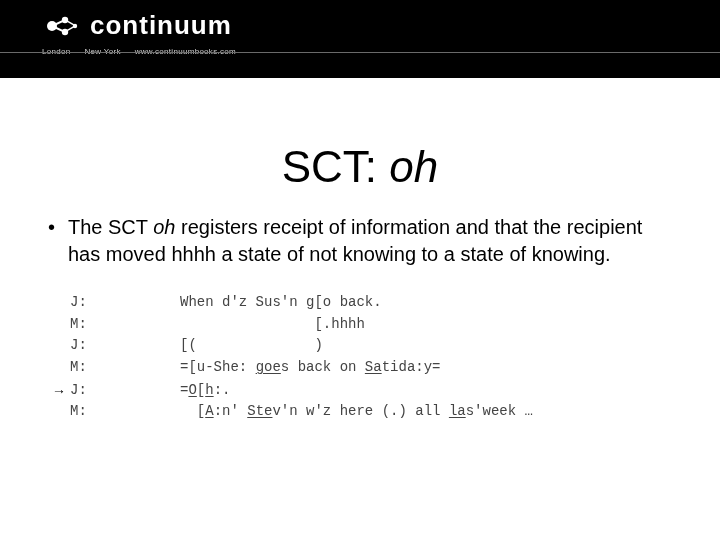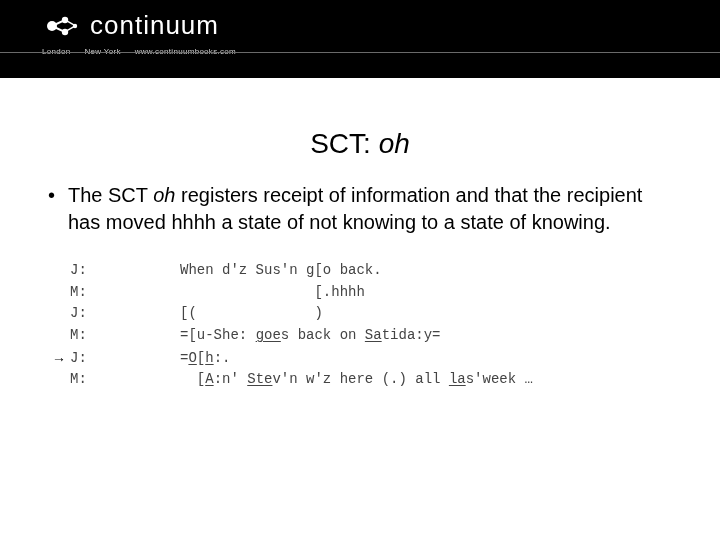--- a/index.html
+++ b/index.html
@@ -29,21 +29,21 @@
   }
   .brand {
     display: flex;
     align-items: center;
     gap: 10px;
     padding: 10px 0 0 42px;
   }
   .brand-name {
     font-size: 26px;
     letter-spacing: 1px;
-    font-weight: 400;
+    font-weight: 700;
     font-family: Arial, Helvetica, sans-serif;
   }
   .brand-icon svg { display: block; }
   .header-sub {
     display: flex;
     align-items: center;
     gap: 14px;
     font-size: 8px;
     color: #cfcfcf;
     padding: 6px 0 0 42px;
@@ -52,22 +52,22 @@
   .header-rule {
     position: absolute;
     left: 0; right: 0;
     top: 52px;
     height: 1px;
     background: #6a6a6a;
   }
   
   .title {
     text-align: center;
-    font-size: 28px;
-    margin-top: 50px;
+    font-size: 44px;
+    margin-top: 64px;
     font-weight: 400;
   }
   .title .italic { font-style: italic; }
   
   .bullets {
     margin: 22px 60px 0 48px;
   }
   .bullet {
     display: flex;
     font-size: 20px;

